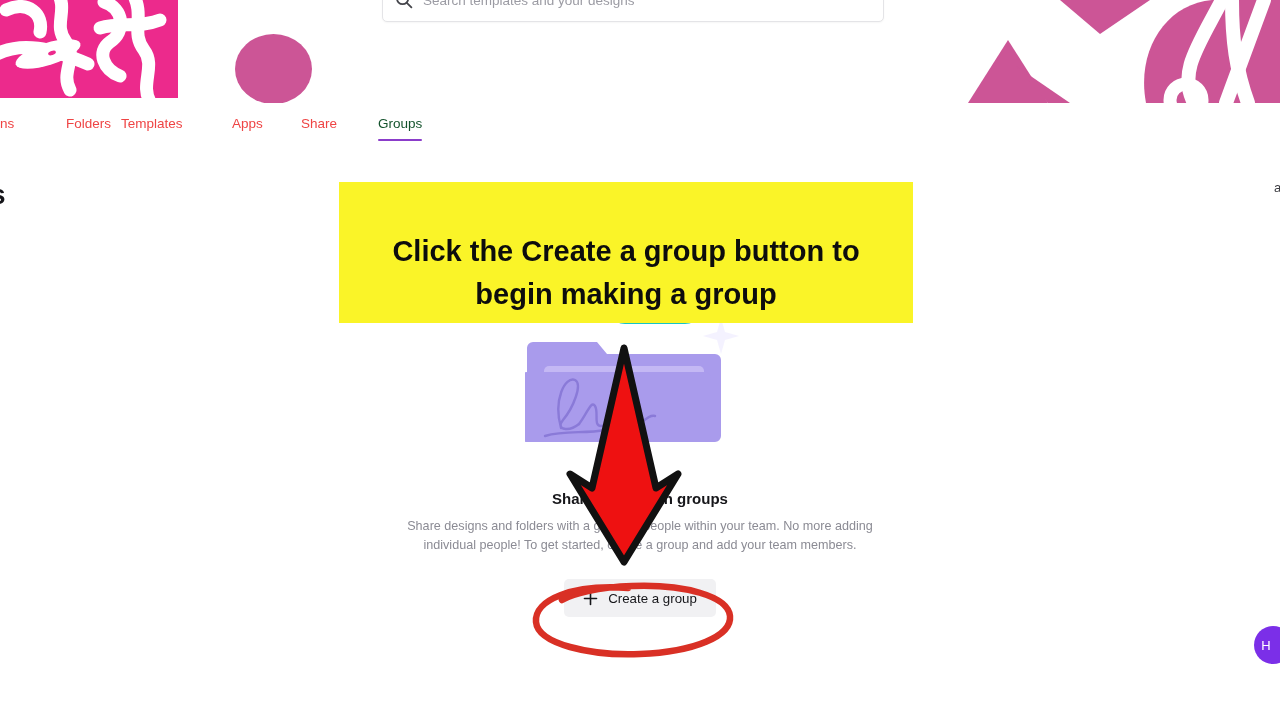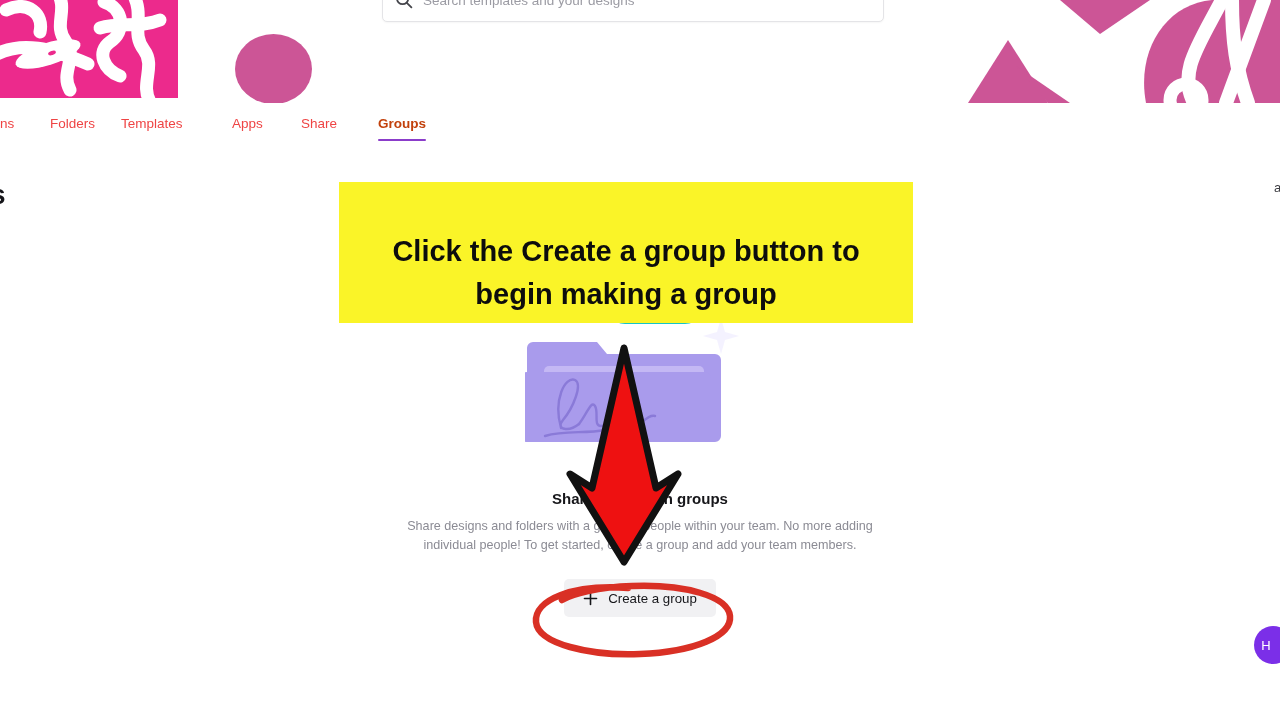--- a/index.html
+++ b/index.html
@@ -47,21 +47,21 @@
   .tabs {
     position: absolute; left: 0; top: 116px;
     width: 1280px; height: 36px;
     display: flex; align-items: flex-start;
   }
   .tab {
     position: absolute; top: 0;
     font-size: 13.5px; color: #ef4444;
     padding-bottom: 10px; cursor: pointer; white-space: nowrap;
   }
-  .tab.active { color: #c2410c; font-weight: bold; }
+  .tab.active { color: #14532d; font-weight: normal; }
   .tab.active::after {
     content: ""; position: absolute; left: 0; right: 0; bottom: 0;
     height: 2px; background: #8b3dca; border-radius: 2px;
   }
 
   
   .page-title {
     position: absolute; left: -42px; top: 180px;
     font-size: 27px; font-weight: bold; color: #16161a;
     letter-spacing: -0.3px;
@@ -171,21 +171,21 @@
       <svg viewBox="0 0 18 18" width="18" height="18" fill="none" stroke="#44454b" stroke-width="1.8">
         <circle cx="7.6" cy="7.6" r="5.6"></circle>
         <line x1="11.8" y1="11.8" x2="16.4" y2="16.4" stroke-linecap="round"></line>
       </svg>
     </span>
     <input class="search-input" type="text" placeholder="Search templates and your designs" style="">
   </div>
 
   <div class="tabs">
     <div class="tab" style="left:0px">ns</div>
-    <div class="tab" style="left:50px">Folders</div>
+    <div class="tab" style="left:66px">Folders</div>
     <div class="tab" style="left:121px">Templates</div>
     <div class="tab" style="left:232px">Apps</div>
     <div class="tab" style="left:301px">Share</div>
     <div class="tab active" style="left:378px">Groups</div>
   </div>
 
   <div class="page-title">ups</div>
   <div class="top-right-cut">a</div>
 
   <div class="empty-state">

